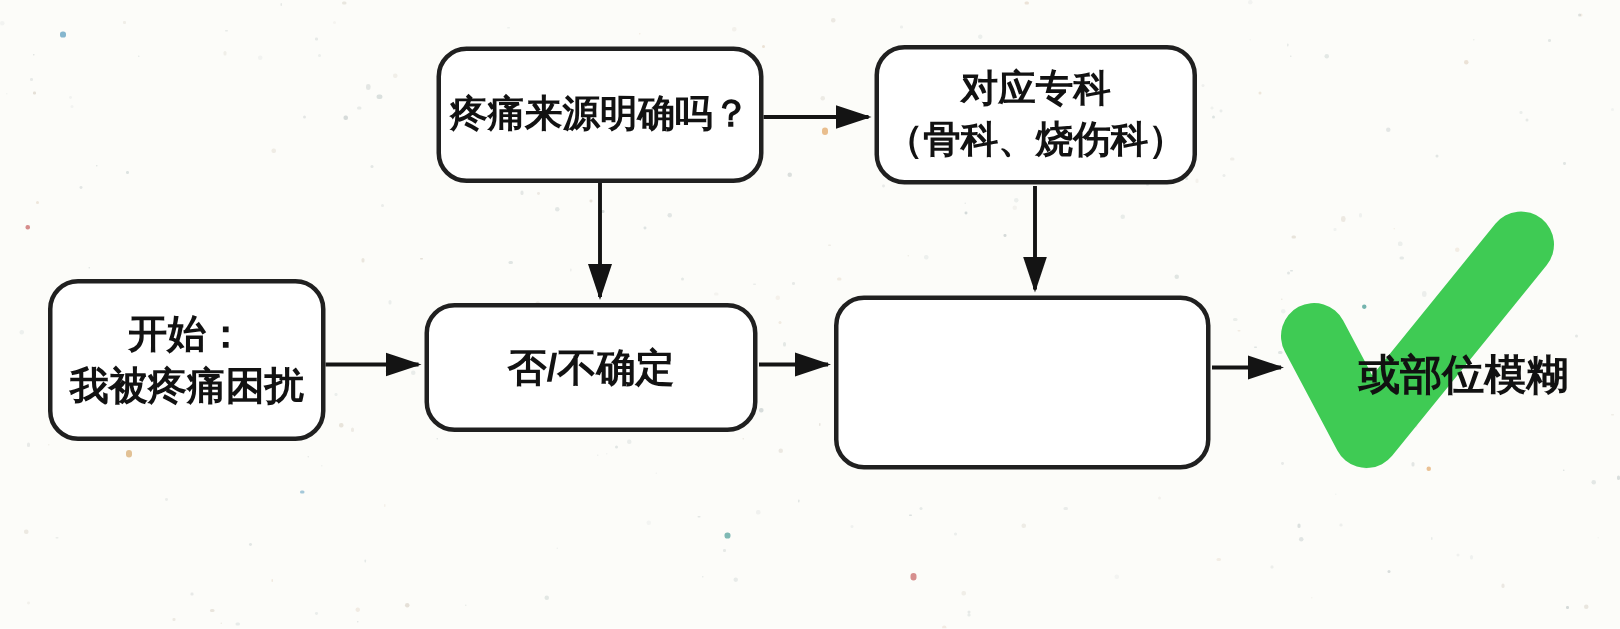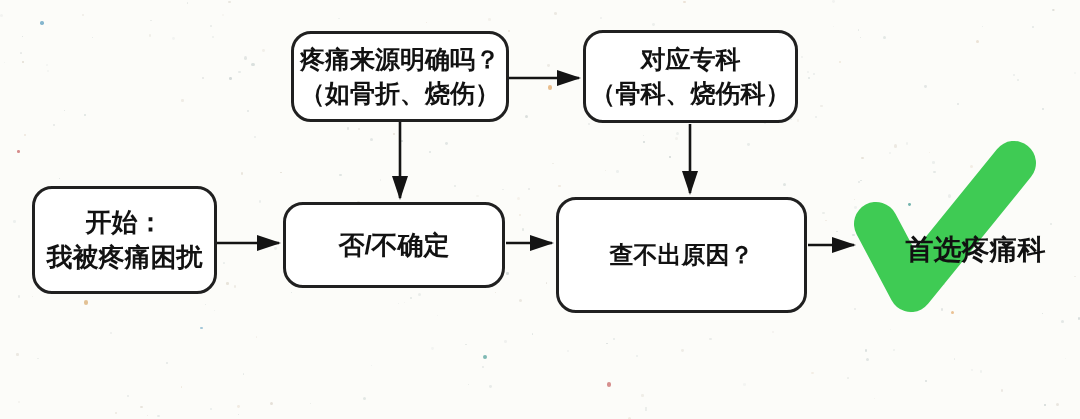--- a/index.html
+++ b/index.html
@@ -351,30 +351,28 @@
     <path d="M 876 224 L 911 290 L 1014 163" fill="none" stroke="#3fcb54" stroke-width="44" stroke-linecap="round" stroke-linejoin="round"></path>
   </svg>
 
   <div class="node" id="node-start">
     <span class="ln">开始：</span>
     <span class="ln">我被疼痛困扰</span>
   </div>
 
   <div class="node" id="node-q1">
     <span class="ln">疼痛来源明确吗？</span>
-    <span class="ln">（如骨折、烧伤）</span>
   </div>
 
   <div class="node" id="node-no">
     <span class="ln">否/不确定</span>
   </div>
 
   <div class="node" id="node-spec">
     <span class="ln">对应专科</span>
     <span class="ln">（骨科、烧伤科）</span>
   </div>
 
   <div class="node" id="node-q2">
-    <span class="ln">查不出原因？</span>
-  </div>
-
-  <div id="result-label">首选疼痛科</div>
+  </div>
+
+  <div id="result-label">或部位模糊</div>
 </div>
 
 </body></html>

